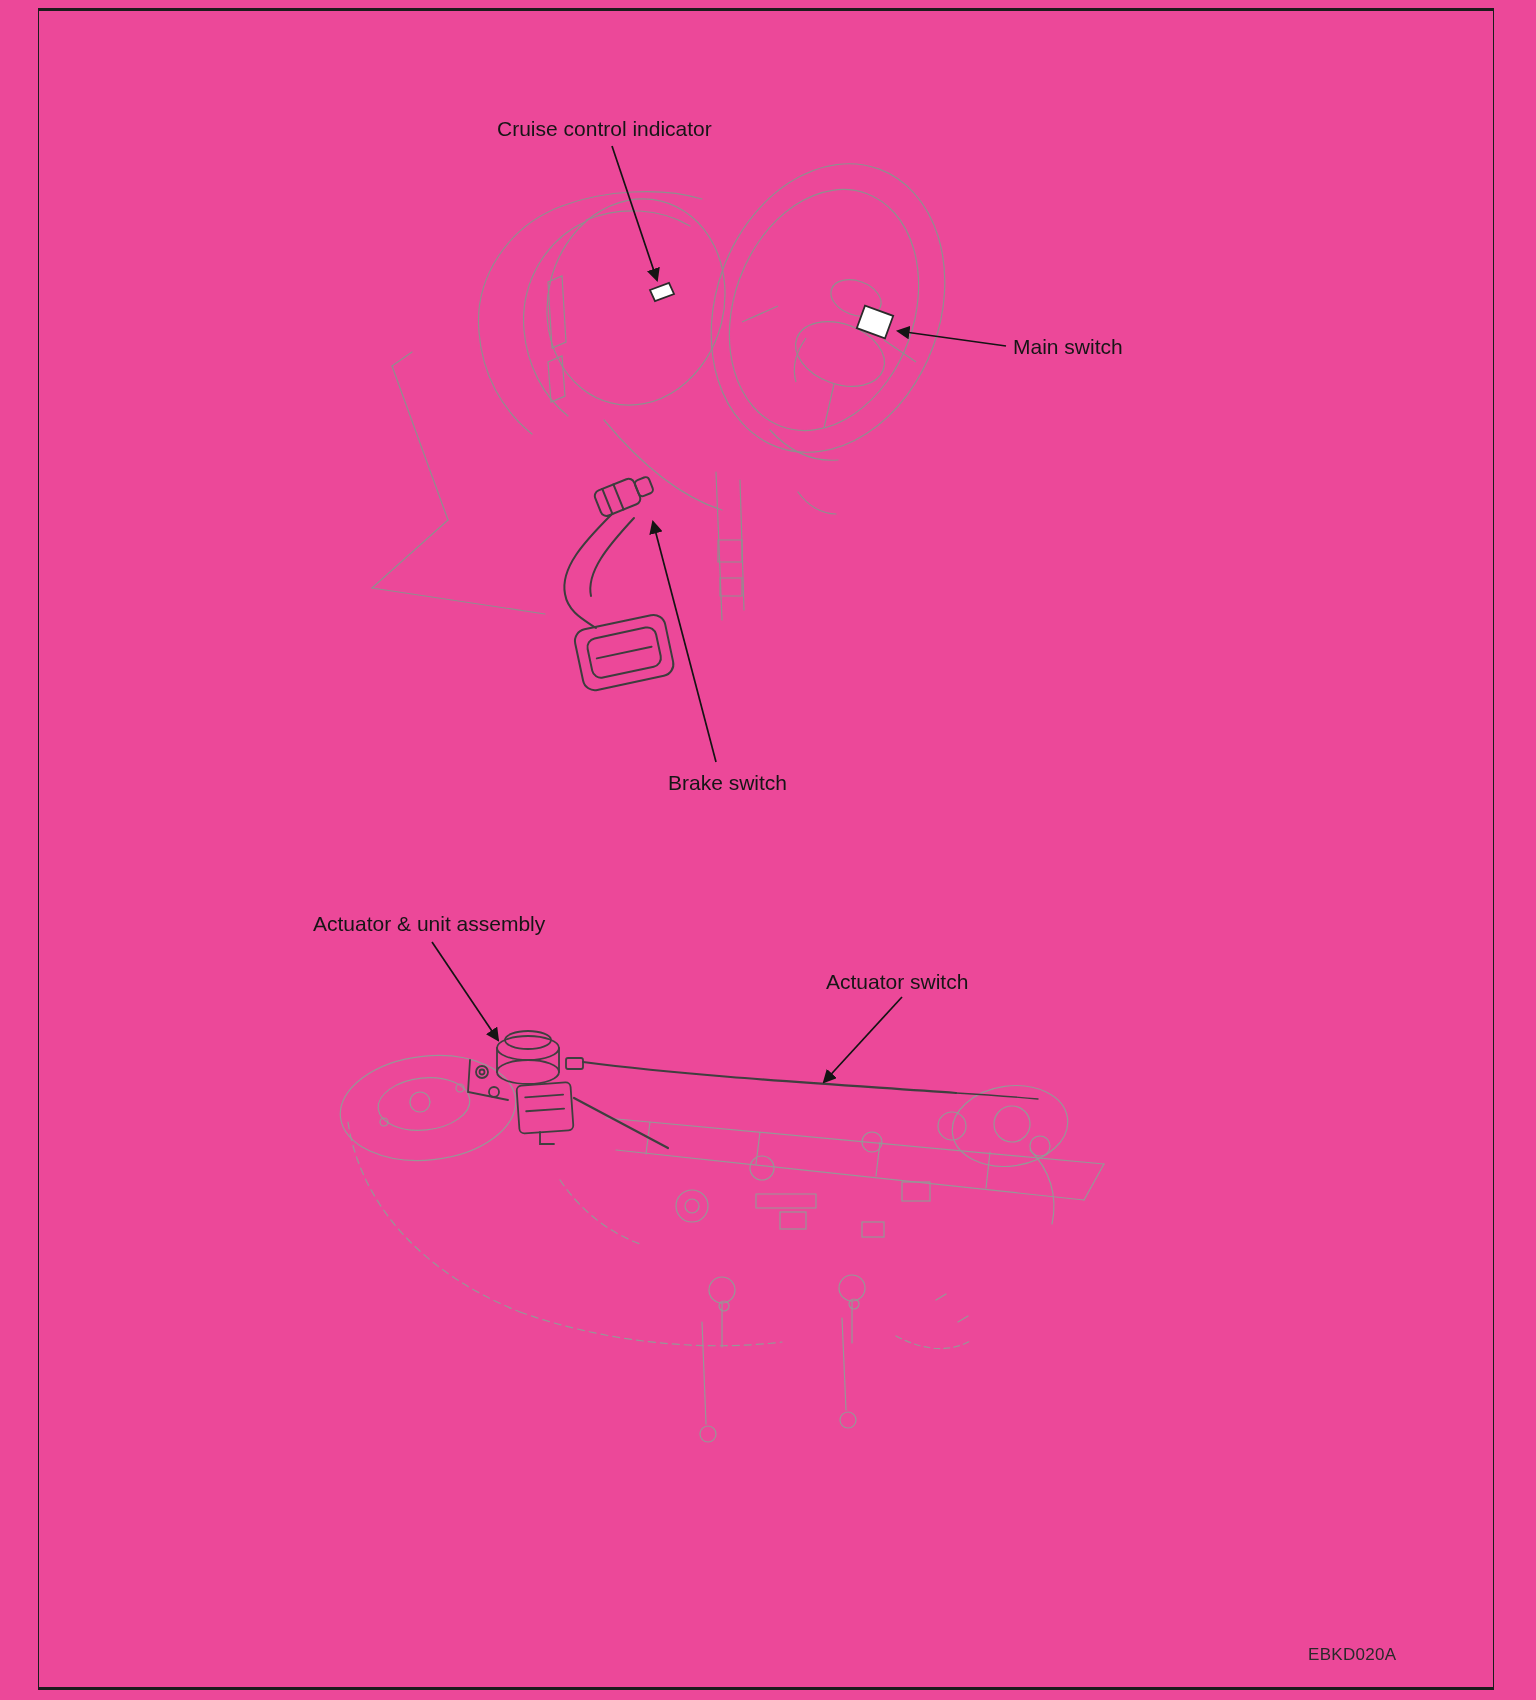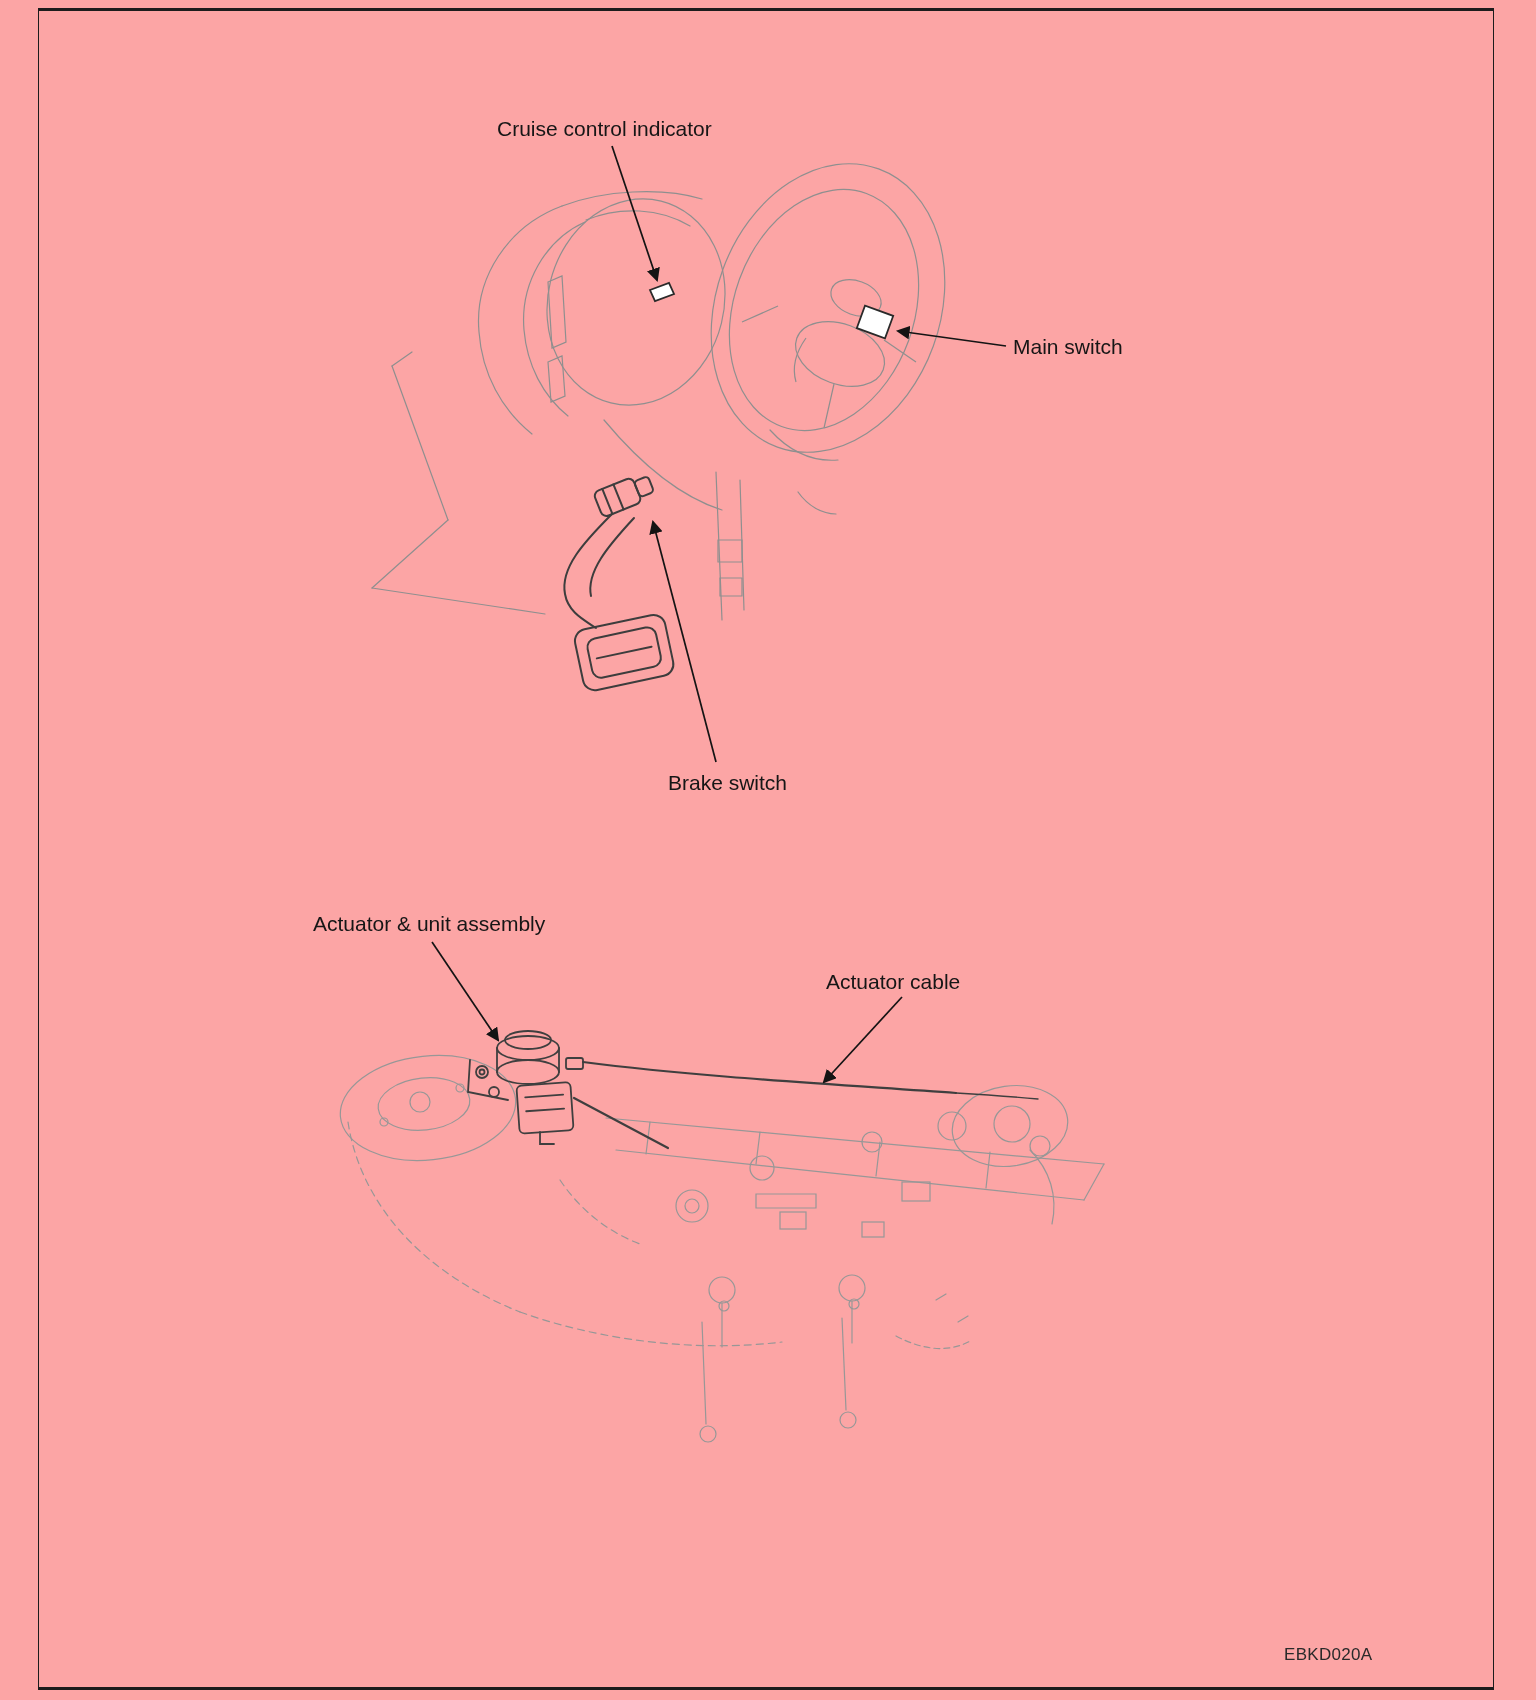--- a/index.html
+++ b/index.html
@@ -6,21 +6,21 @@
     margin: 0;
     padding: 0;
     background: #ffffff;
     font-family: "Liberation Sans", sans-serif;
     color: #1a1a1a;
   }
   .page {
     position: relative;
     width: 1536px;
     height: 1700px;
-    background: #fca5a5;
+    background: #ec4899;
     overflow: hidden;
   }
   .figure-border {
     position: absolute;
     left: 38px;
     top: 8px;
     width: 1456px;
     height: 1682px;
     border-top: 3px solid #1c1c1c;
     border-bottom: 3px solid #1c1c1c;
@@ -38,20 +38,21 @@
     font-size: 21px;
     line-height: 1.1;
     white-space: nowrap;
     color: #161616;
   }
   .figure-code {
     position: absolute;
     font-size: 17px;
     color: #2a2a2a;
     letter-spacing: 0.3px;
+    margin-left: 24px;
   }
 </style>
 </head>
 <body>
 
 <div class="page">
 
   <div class="figure-border"></div>
 
   <svg class="diagram-canvas" width="1536" height="1700" viewBox="0 0 1536 1700" fill="none">
@@ -202,17 +203,17 @@
   </svg>
 
   <div class="callout-label" style="left:497px; top:117px;">Cruise control indicator</div>
 
   <div class="callout-label" style="left:1013px; top:335px;text-align:center;">Main switch</div>
 
   <div class="callout-label" style="left:668px; top:771px;">Brake switch</div>
 
   <div class="callout-label" style="left:313px; top:912px;text-align:right;">Actuator &amp; unit assembly</div>
 
-  <div class="callout-label" style="left:826px; top:970px;">Actuator cable</div>
+  <div class="callout-label" style="left:826px; top:970px;">Actuator switch</div>
 
   <div class="figure-code" style="left:1284px; top:1645px;">EBKD020A</div>
 
 </div>
 
 </body></html>

